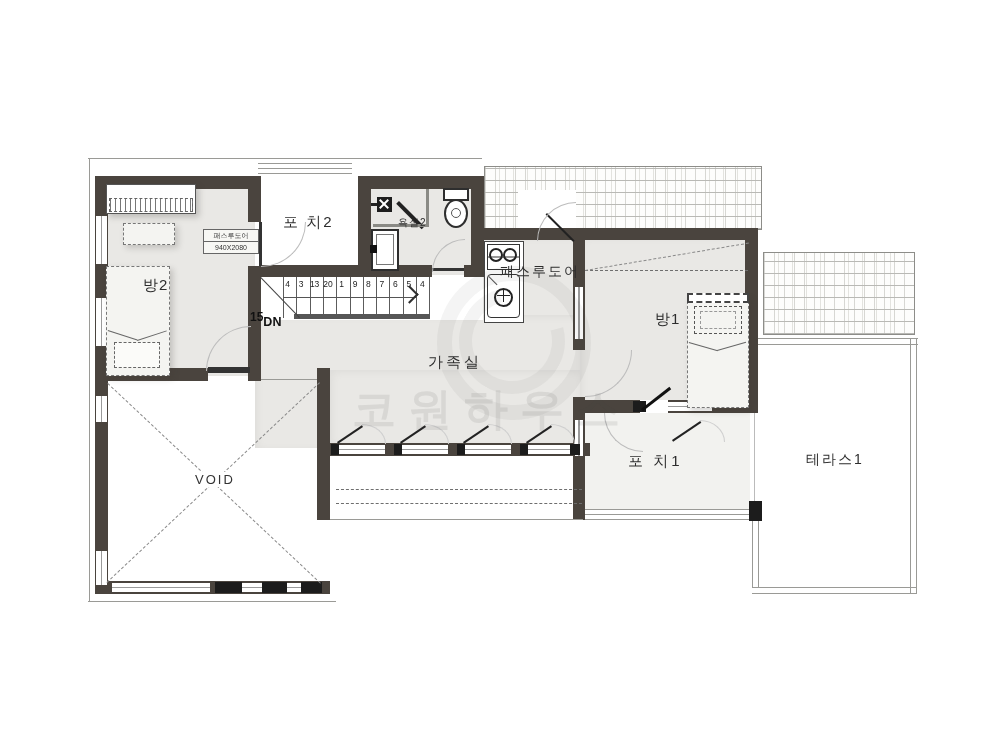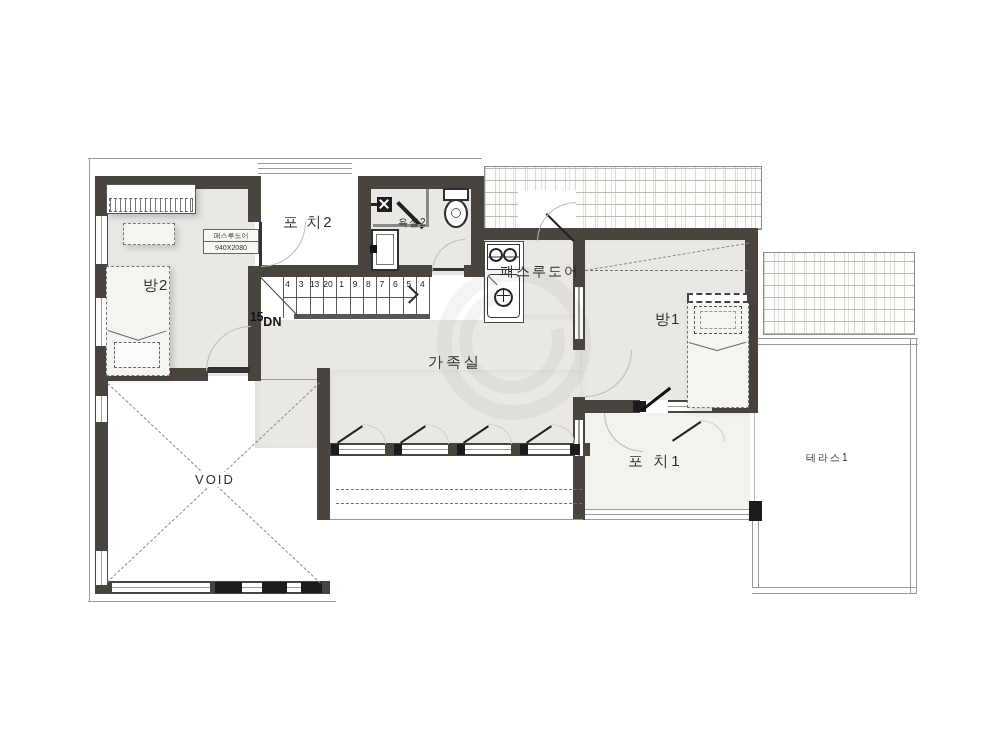--- a/index.html
+++ b/index.html
@@ -215,29 +215,30 @@
   <div class="line" style="left:752px;top:587px;width:165px;height:1px"></div>
   <div class="line" style="left:752px;top:593px;width:165px;height:1px"></div>
   <div class="line" style="left:752px;top:521px;width:1px;height:66px"></div>
   <div class="line" style="left:758px;top:521px;width:1px;height:66px"></div>
   <div class="dashh" style="left:336px;top:489px;width:246px"></div>
   <div class="dashh" style="left:336px;top:503px;width:246px"></div>
   <div class="line" style="left:330px;top:519px;width:253px;height:1px"></div>
 
   <div class="wm-ring" style="left:437px;top:266px;width:124px;height:124px"></div>
   <div class="wm-swirl" style="left:459px;top:288px;width:80px;height:80px"></div>
+  <div class="wm-text" style="left:352px;top:380px">코원하우스</div>
 
   <div class="label" style="left:143px;top:276px;font-size:15px;letter-spacing:1px">방2</div>
   <div class="label" style="left:283px;top:213px;font-size:15px;letter-spacing:2px">포 치2</div>
   <div class="label" style="left:398px;top:216px;font-size:10px;letter-spacing:1px">욕실2</div>
   <div class="label" style="left:500px;top:263px;font-size:14px;letter-spacing:2px">패스루도어</div>
   <div class="label" style="left:655px;top:310px;font-size:15px;letter-spacing:1px">방1</div>
   <div class="label" style="left:428px;top:353px;font-size:15px;letter-spacing:3px">가족실</div>
   <div class="label" style="left:191px;top:472px;font-size:13px;letter-spacing:2px;background:#fff;padding:0 4px;color:#333">VOID</div>
   <div class="label" style="left:628px;top:452px;font-size:15px;letter-spacing:3px">포 치1</div>
-  <div class="label" style="left:806px;top:451px;font-size:10px;letter-spacing:2px">테라스1</div>
+  <div class="label" style="left:806px;top:451px;font-size:14px;letter-spacing:2px">테라스1</div>
 
   <div class="tagbox" style="left:203px;top:229px">
     <div>패스루도어</div>
     <div>940X2080</div>
   </div>
 
 </div>
 
 </body></html>

